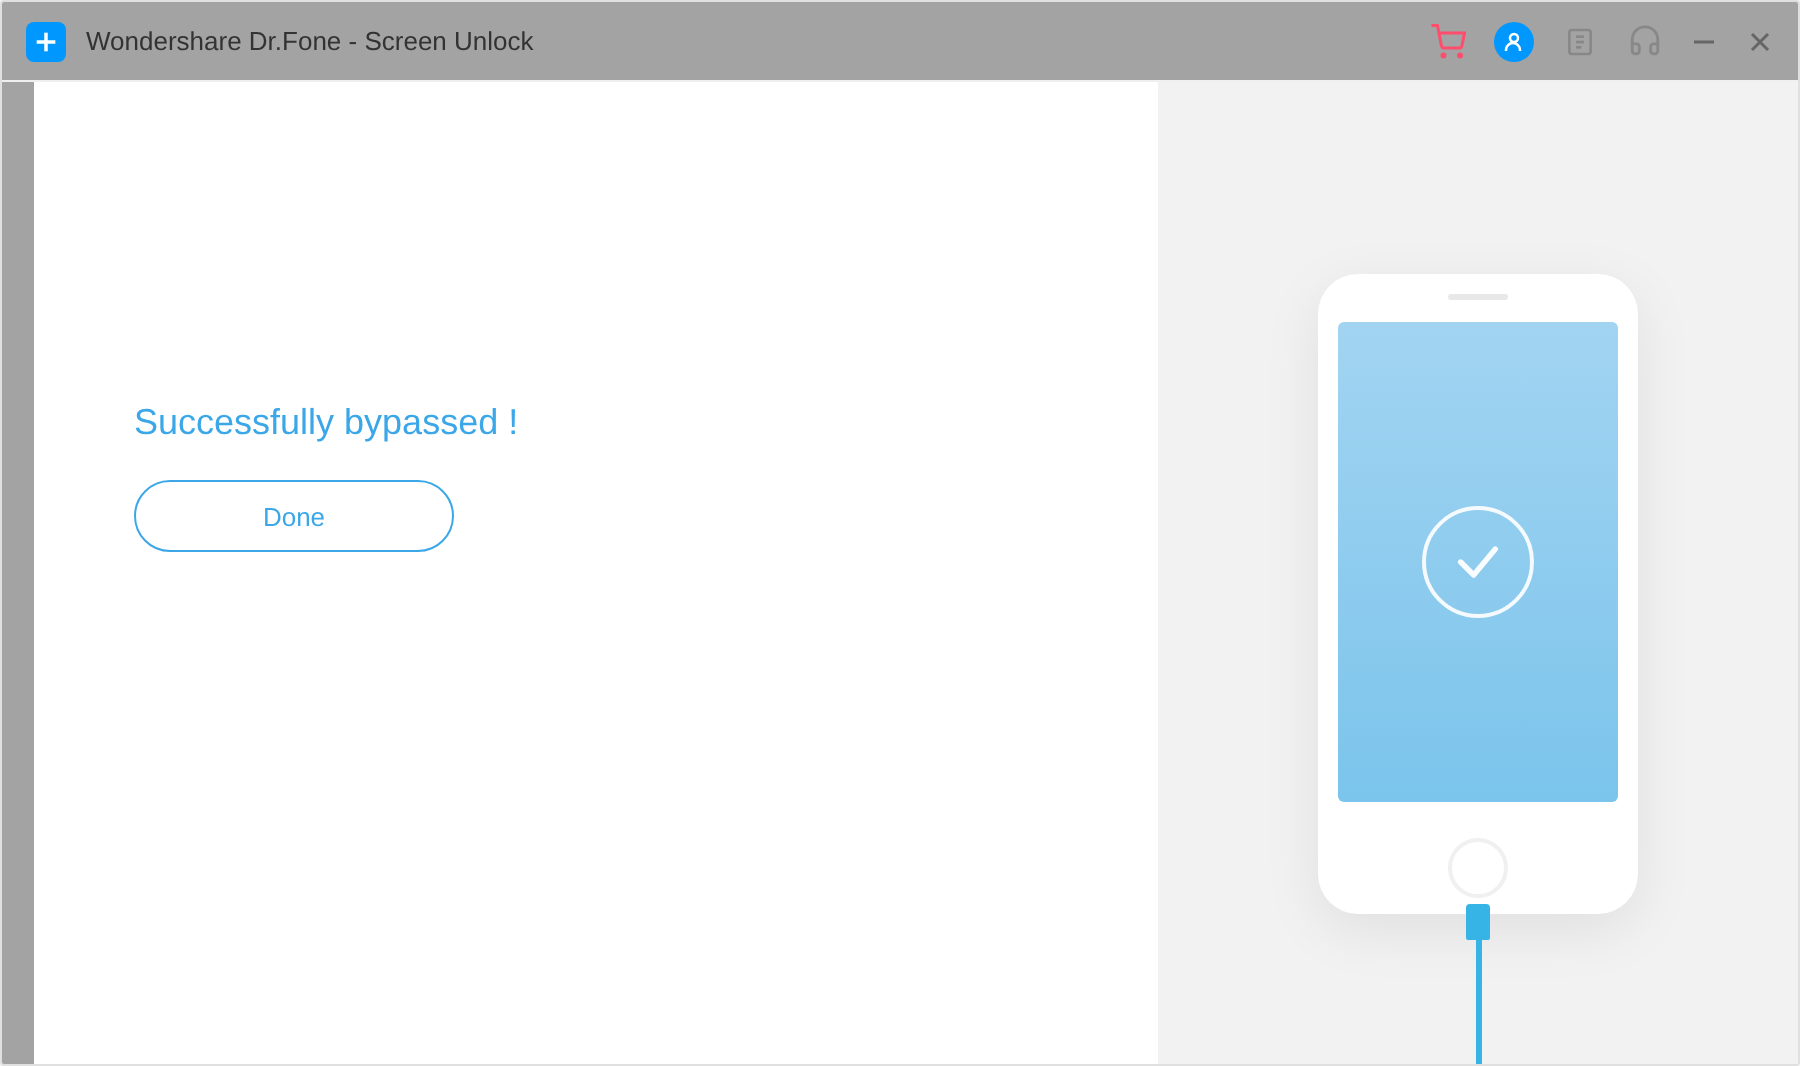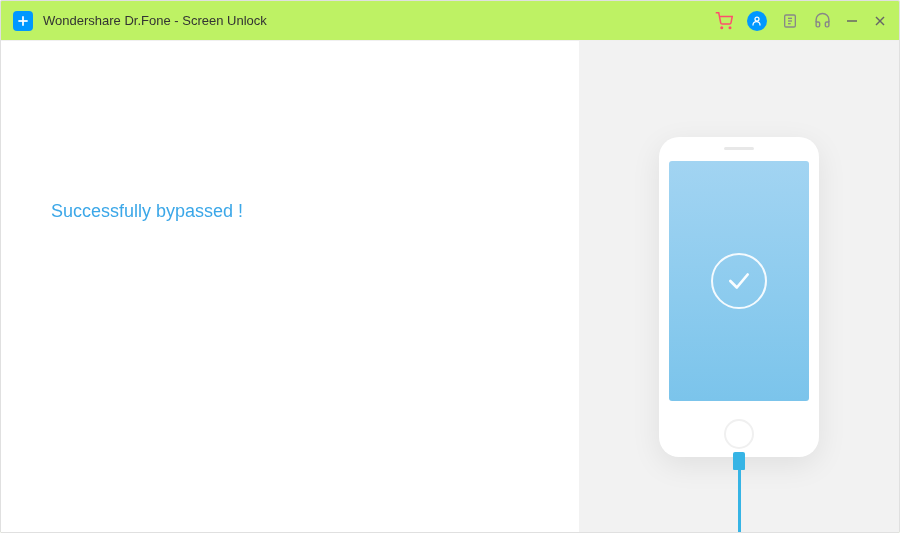--- a/index.html
+++ b/index.html
@@ -10,21 +10,21 @@
     body {
       font-family: -apple-system, BlinkMacSystemFont, "Segoe UI", Arial, sans-serif;
       background: #f5f5f5;
       width: 900px;
       height: 533px;
       overflow: hidden;
     }
     .window {
       width: 900px;
       height: 533px;
-      background: #bef264;
+      background: #a3a3a3;
       border: 1px solid #e0e0e0;
       border-radius: 2px;
       display: flex;
       flex-direction: column;
     }
     .titlebar {
       height: 40px;
       display: flex;
       align-items: center;
       padding: 0 12px;
@@ -67,20 +67,21 @@
     .titlebar-icon.user {
       width: 20px;
       height: 20px;
       background: #0098FF;
       border-radius: 50%;
       color: #fff;
     }
     .content {
       flex: 1;
       display: flex;
+      margin-left: 16px;
     }
     .left-panel {
       flex: 1;
       padding: 160px 50px 0 50px;
       background: #fff;
     }
     .heading {
       color: #3BA7E8;
       font-size: 18px;
       font-weight: 400;
@@ -246,20 +247,23 @@
           <line x1="2" y1="2" x2="10" y2="10"></line>
           <line x1="10" y1="2" x2="2" y2="10"></line>
         </svg>
       </div>
     </div>
   </div>
 
   <div class="content">
     <div class="left-panel">
       <div class="heading">Successfully bypassed !</div>
+      <button class="done-button">
+        <span>Done</span>
+      </button>
     </div>
 
     <div class="right-panel">
       <div class="phone">
         <div class="phone-speaker"></div>
         <div class="phone-screen">
           <div class="check-circle">
             <svg viewBox="0 0 24 24" fill="none" stroke="rgba(255,255,255,0.95)" stroke-width="2.5" stroke-linecap="round" stroke-linejoin="round">
               <polyline points="4 12 10 18 20 6"></polyline>
             </svg>

